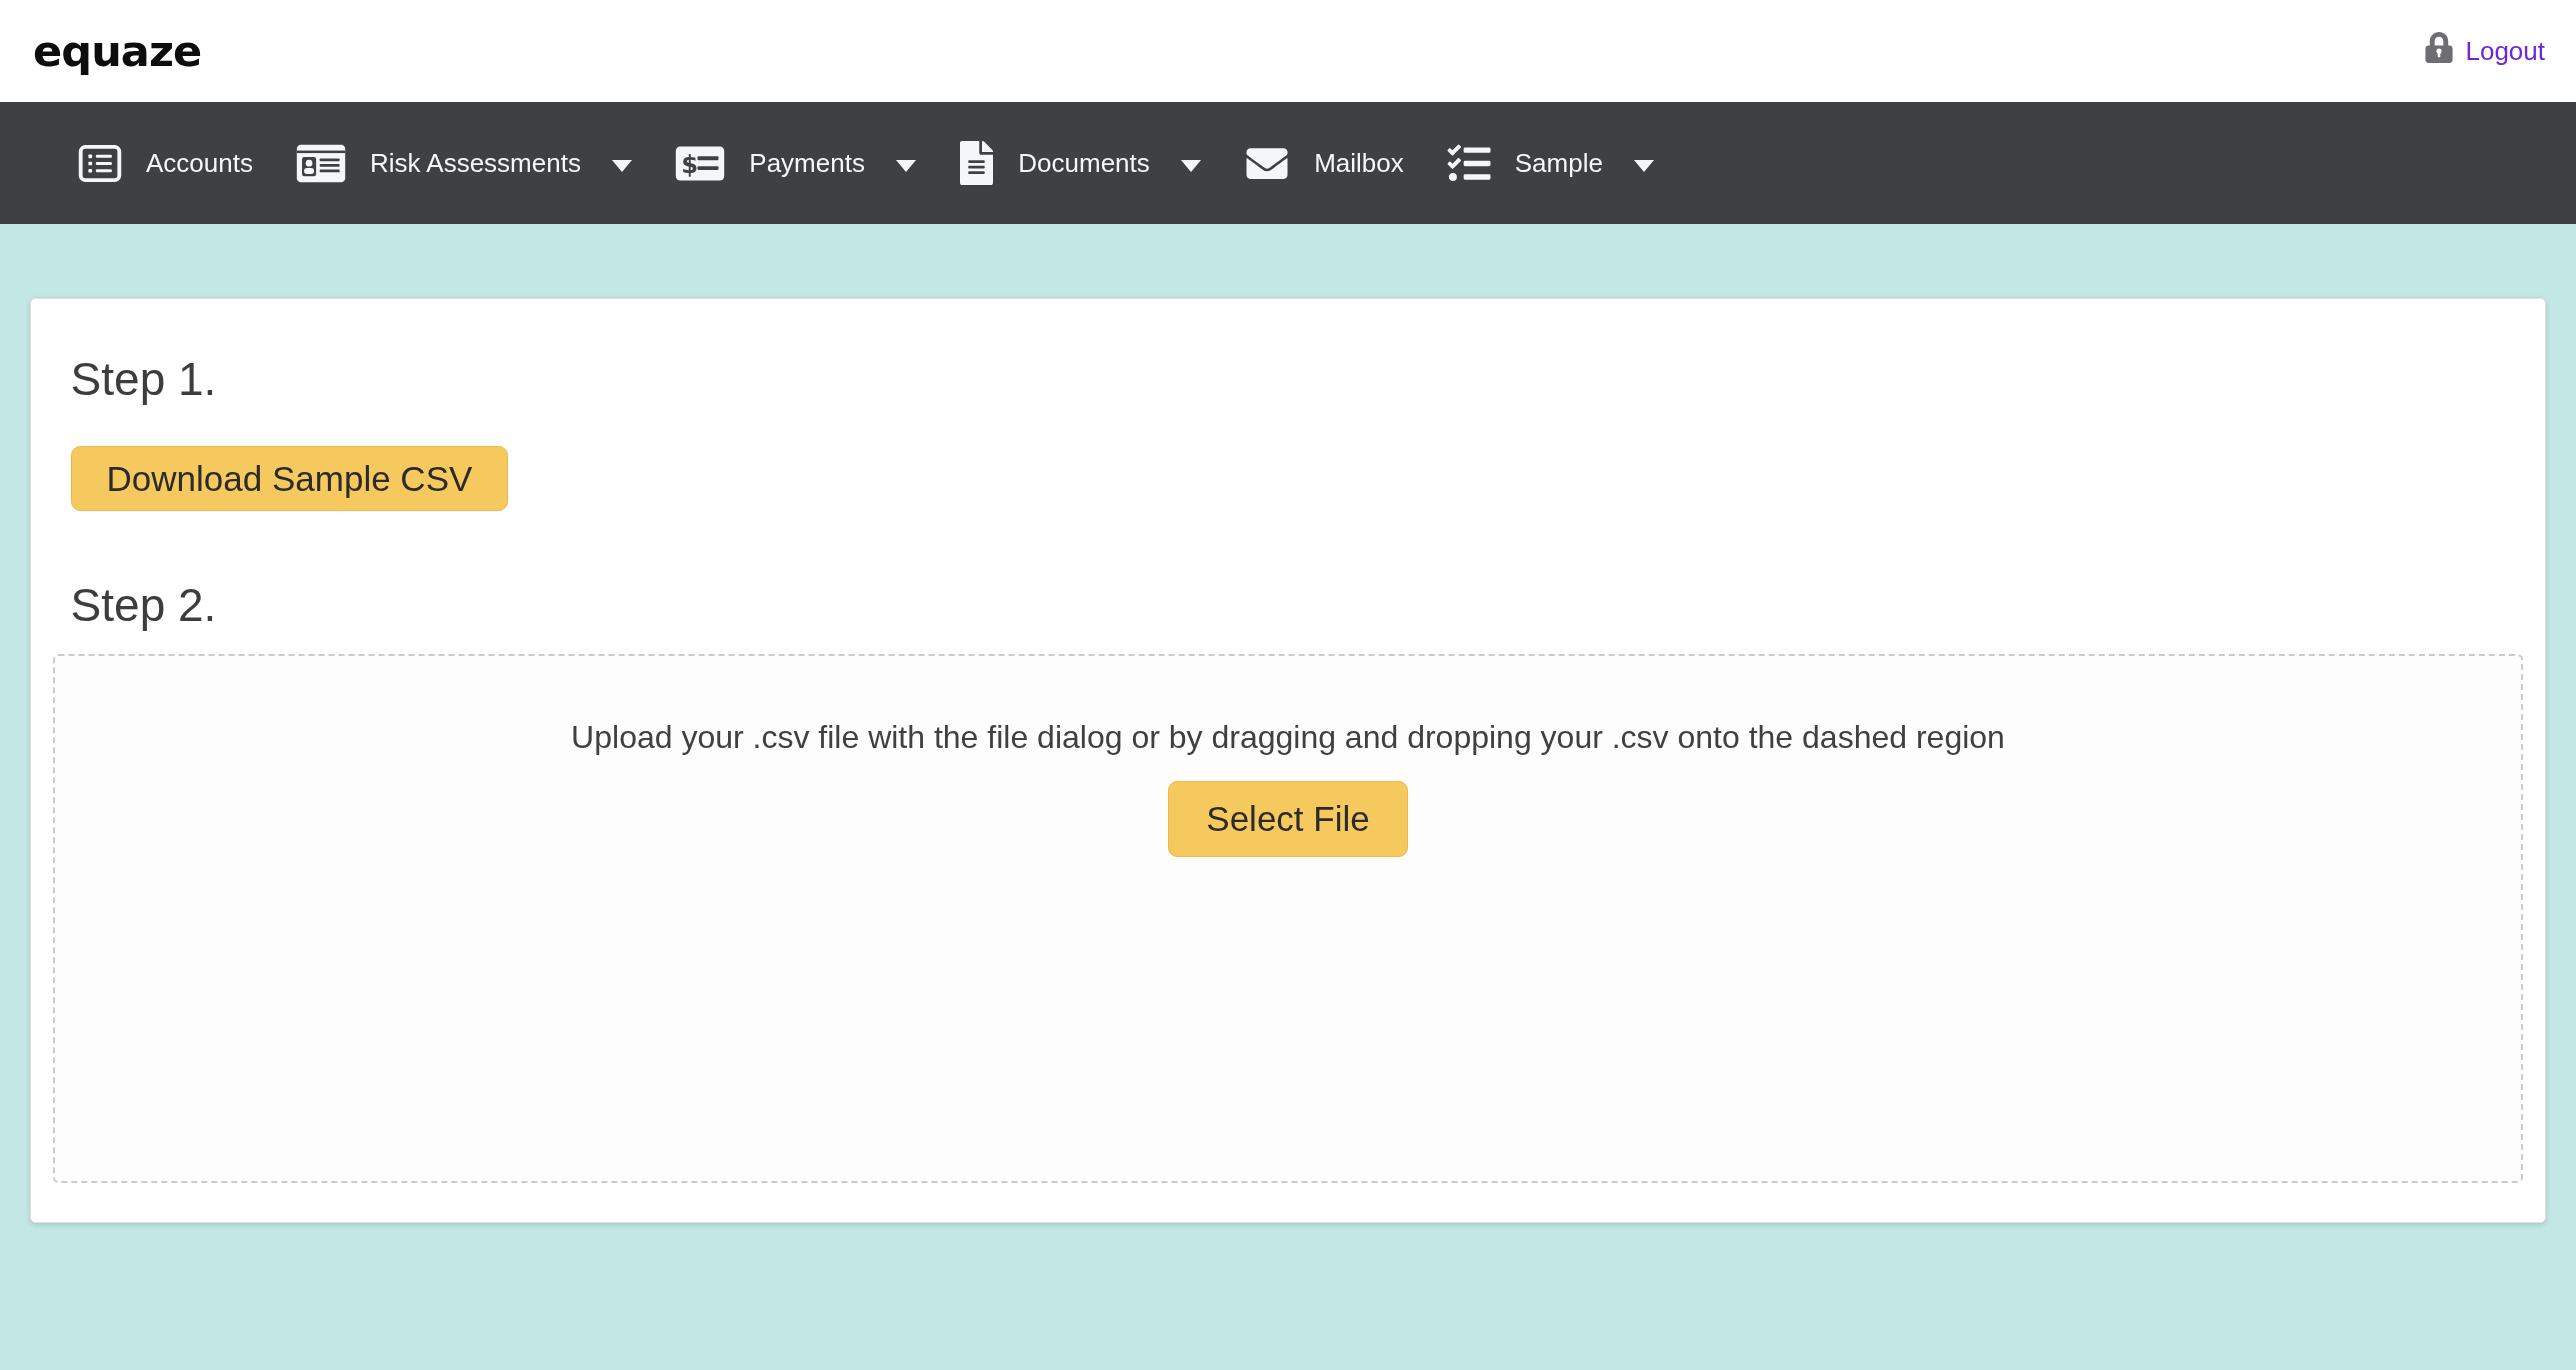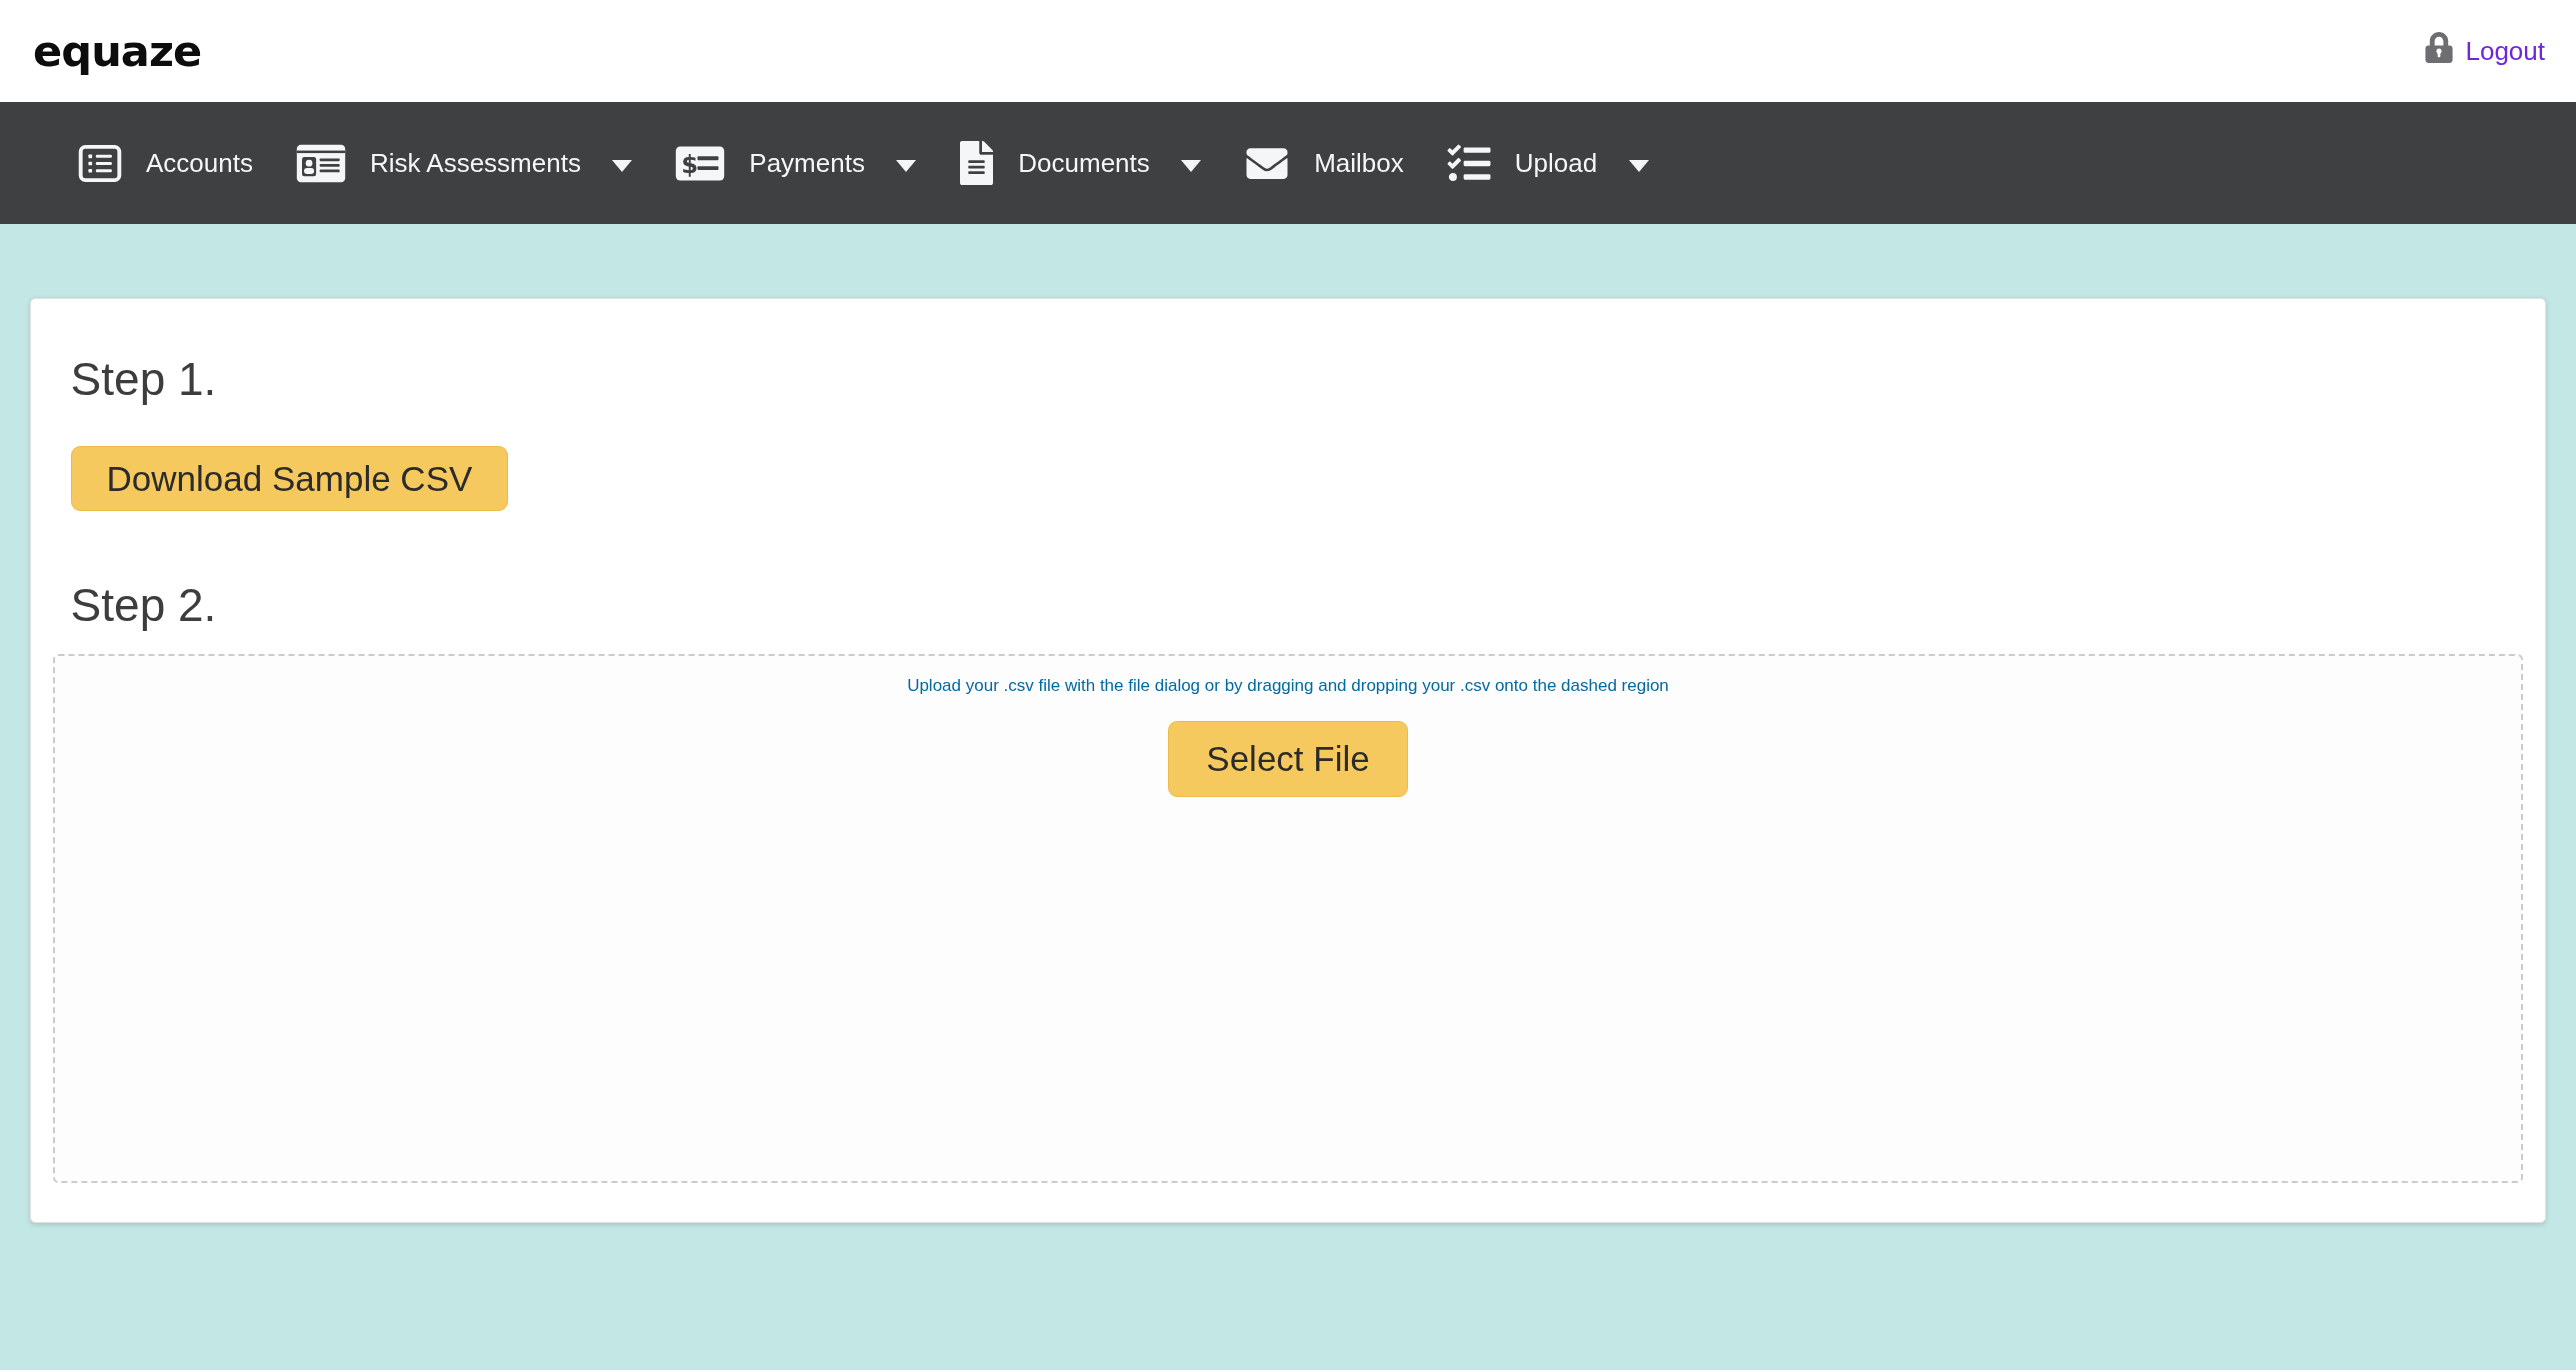--- a/index.html
+++ b/index.html
@@ -76,21 +76,21 @@
     height:65px; padding:0 35px; margin:41px 0 0 17.6px;
   }
 
   .dropzone {
     margin-top:22px; height:529px;
     background:#fdfdfd;
     border:2.8px dashed #cbcbcb; border-radius:5.5px;
     display:flex; flex-direction:column; align-items:center;
     padding-top:19.4px; cursor:pointer;
   }
-  .dropzone-text { font-size:17px; color:#0369a1; }
+  .dropzone-text { font-size:32px; color:#404040;margin-top:43px; }
   .btn-select { height:76px; padding:0 37px; margin-top:25px; }
 </style>
 </head>
 <body>
 
 <header class="topbar">
   <div class="logo">equaze</div>
   <div class="logout">
     <span class="icon">
       <svg width="28" height="31" viewBox="0 0 448 512">
@@ -168,21 +168,21 @@
     </span>
     <span>Mailbox</span>
   </div>
 
   <div class="nav-item">
     <span class="icon">
       <svg width="44" height="43" viewBox="0 0 512 512">
         <path fill="#f5f6f7" d="M139.61 35.5a12 12 0 0 0-17 0L58.93 98.81l-22.7-22.12a12 12 0 0 0-17 0L3.53 92.41a12 12 0 0 0 0 17l47.59 47.4a12.78 12.78 0 0 0 17.61 0l15.59-15.62L156.52 69a12.09 12.09 0 0 0 .09-17.5zm0 159.19a12 12 0 0 0-17 0l-63.68 63.72-22.7-22.1a12 12 0 0 0-17 0L3.53 252a12 12 0 0 0 0 17L51 316.5a12.77 12.77 0 0 0 17.6 0l15.7-15.69 72.2-72.22a12 12 0 0 0 .11-16.9zM64 368c-26.49 0-48.59 21.5-48.59 48S37.53 464 64 464a48 48 0 0 0 0-96zm432 16H208a16 16 0 0 0-16 16v32a16 16 0 0 0 16 16h288a16 16 0 0 0 16-16v-32a16 16 0 0 0-16-16zm0-320H208a16 16 0 0 0-16 16v32a16 16 0 0 0 16 16h288a16 16 0 0 0 16-16V80a16 16 0 0 0-16-16zm0 160H208a16 16 0 0 0-16 16v32a16 16 0 0 0 16 16h288a16 16 0 0 0 16-16v-32a16 16 0 0 0-16-16z"></path>
       </svg>
     </span>
-    <span>Upload</span>
+    <span>Sample</span>
     <span class="caret"></span>
   </div>
 
 </nav>
 
 <main class="content">
   <section class="card">
 
 
     <div class="card-body">

